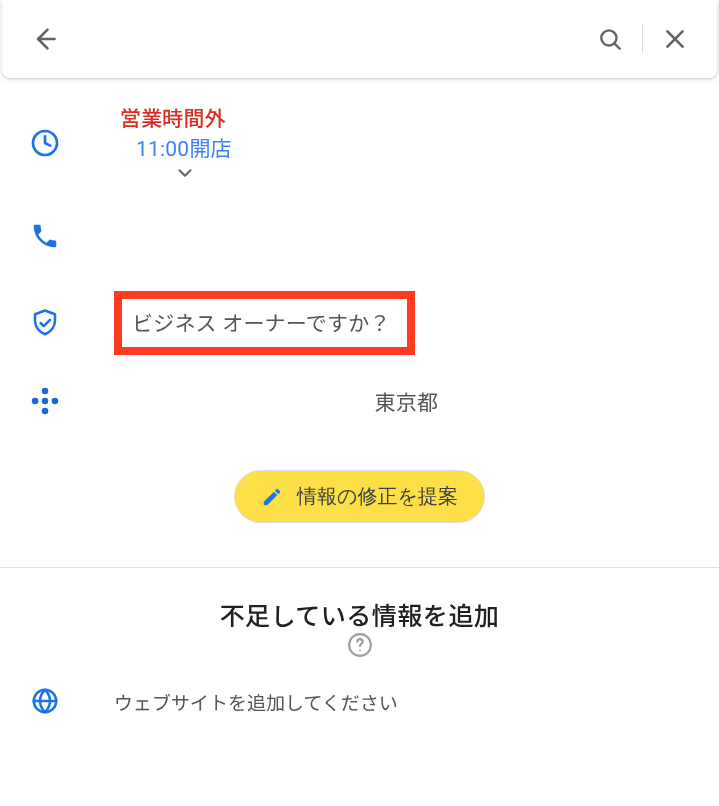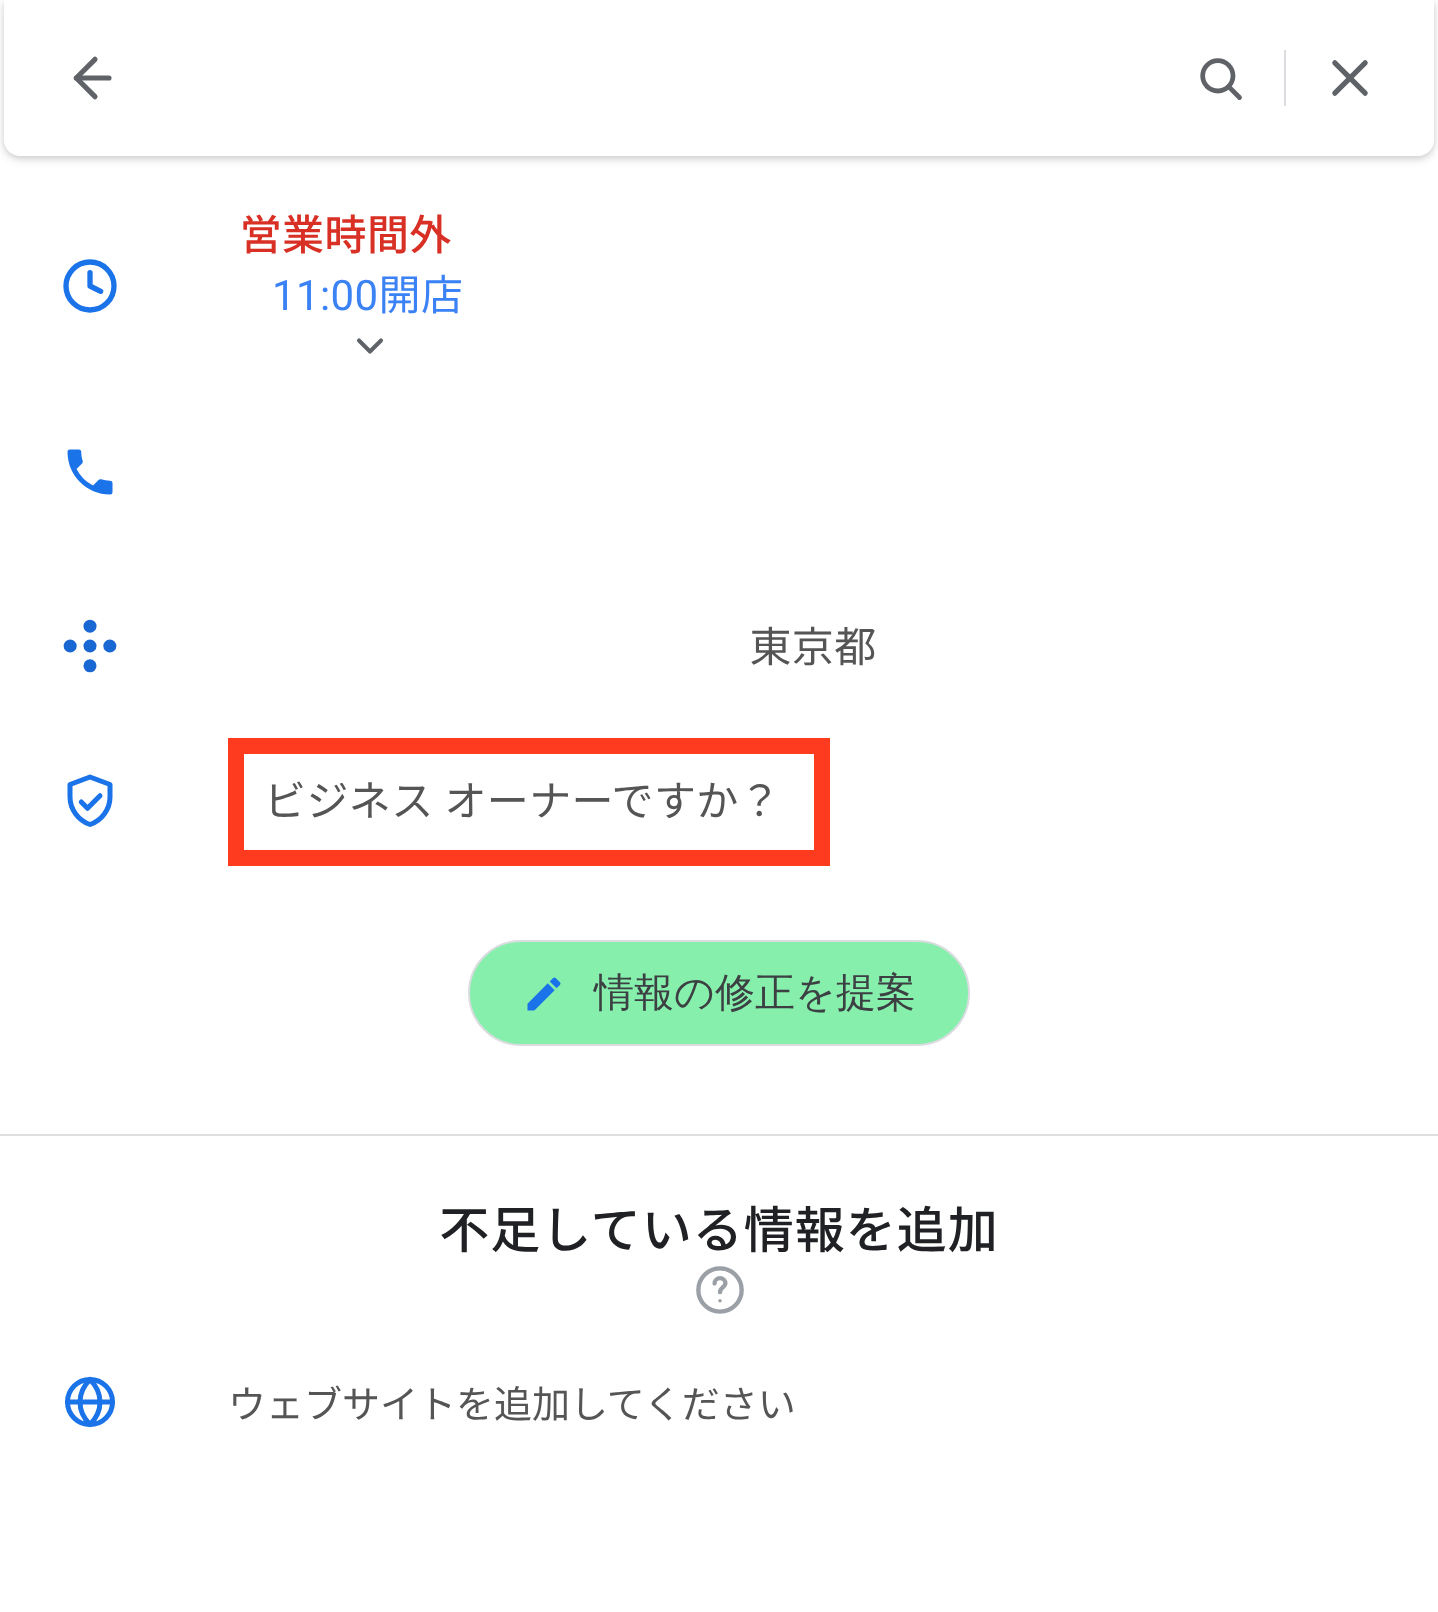--- a/index.html
+++ b/index.html
@@ -34,21 +34,21 @@
     .highlight-box {
       border: 8px solid #ff3b1f;
       padding: 8px 16px 10px 10px;
       display:inline-block;
     }
     .suggest-wrap { display:flex; justify-content:center; padding: 30px 0 44px; }
     .suggest-btn {
       display:inline-flex; align-items:center;
       border: 1px solid #dadce0; border-radius: 28px;
       padding: 12px 26px; font-size: 20px; color:#3c4043;
-      cursor:pointer; background:#86efac;
+      cursor:pointer; background:#fde047;
     }
     .suggest-btn .pen { color:#1a73e8; margin-right:14px; display:inline-flex; }
     .divider { height:1px; background:#e0e0e0; margin: 0 0 0 0; }
     .section {
       padding: 28px 24px 0 24px;
     }
     .section-head { display:flex; align-items:center;flex-direction:column; }
     .section-title { font-size: 25px; font-weight:500; color:#202124; flex:1; letter-spacing:0.5px;}
     .help { color:#9aa0a6; }
     .row2 { display:flex; align-items:center; padding: 24px 0 0 4px; }
@@ -106,47 +106,47 @@
 
   <div class="row" style="min-height:96px;">
     <span class="ico">
       <svg width="30" height="30" viewBox="0 0 24 24" fill="#1a73e8">
           <path d="M6.62 10.79a15.053 15.053 0 006.59 6.59l2.2-2.2a1 1 0 011.05-.24c1.12.37 2.33.57 3.54.57a1 1 0 011 1V20a1 1 0 01-1 1C10.61 21 3 13.39 3 4a1 1 0 011-1h3.5a1 1 0 011 1c0 1.21.2 2.42.57 3.54a1 1 0 01-.24 1.05l-2.21 2.2z"></path>
         </svg>
     </span>
     <span class="content"></span>
   </div>
 
+  <div class="row">
+    <span class="ico">
+      <svg width="30" height="30" viewBox="0 0 24 24" fill="none" stroke="#1a73e8" stroke-width="2" stroke-linejoin="round" stroke-linecap="round">
+          <path d="M12 2l8 3v5c0 5-3.4 9.4-8 11-4.6-1.6-8-6-8-11V5l8-3z"></path>
+          <polyline points="8.5 12 11 14.5 16 9.5"></polyline>
+        </svg>
+    </span>
+    <span class="content">
+      <span class="highlight-box">
+        <span>ビジネス オーナーですか？</span>
+      </span>
+    </span>
+  </div>
+
   <div class="row plus-row">
     <span class="ico">
       <svg width="34" height="34" viewBox="0 0 24 24">
           <circle cx="12" cy="5" r="2.3"></circle>
           <circle cx="12" cy="19" r="2.3"></circle>
           <circle cx="5" cy="12" r="2.3"></circle>
           <circle cx="19" cy="12" r="2.3"></circle>
           <circle cx="12" cy="12" r="2.3"></circle>
         </svg>
     </span>
     <span class="content" style="padding-left:52px; width:100%; justify-content:flex-start;">
       <span style="display:inline-block; width:220px;"></span>
       <span>東京都</span>
-    </span>
-  </div>
-
-  <div class="row">
-    <span class="ico">
-      <svg width="30" height="30" viewBox="0 0 24 24" fill="none" stroke="#1a73e8" stroke-width="2" stroke-linejoin="round" stroke-linecap="round">
-          <path d="M12 2l8 3v5c0 5-3.4 9.4-8 11-4.6-1.6-8-6-8-11V5l8-3z"></path>
-          <polyline points="8.5 12 11 14.5 16 9.5"></polyline>
-        </svg>
-    </span>
-    <span class="content">
-      <span class="highlight-box">
-        <span>ビジネス オーナーですか？</span>
-      </span>
     </span>
   </div>
 
   <div class="suggest-wrap">
     <button class="suggest-btn">
       <span class="pen">
         <svg width="22" height="22" viewBox="0 0 24 24" fill="#1a73e8">
             <path d="M3 17.25V21h3.75L17.81 9.94l-3.75-3.75L3 17.25zM20.71 7.04a1 1 0 000-1.41l-2.34-2.34a1 1 0 00-1.41 0l-1.83 1.83 3.75 3.75 1.83-1.83z"></path>
           </svg>
       </span>

